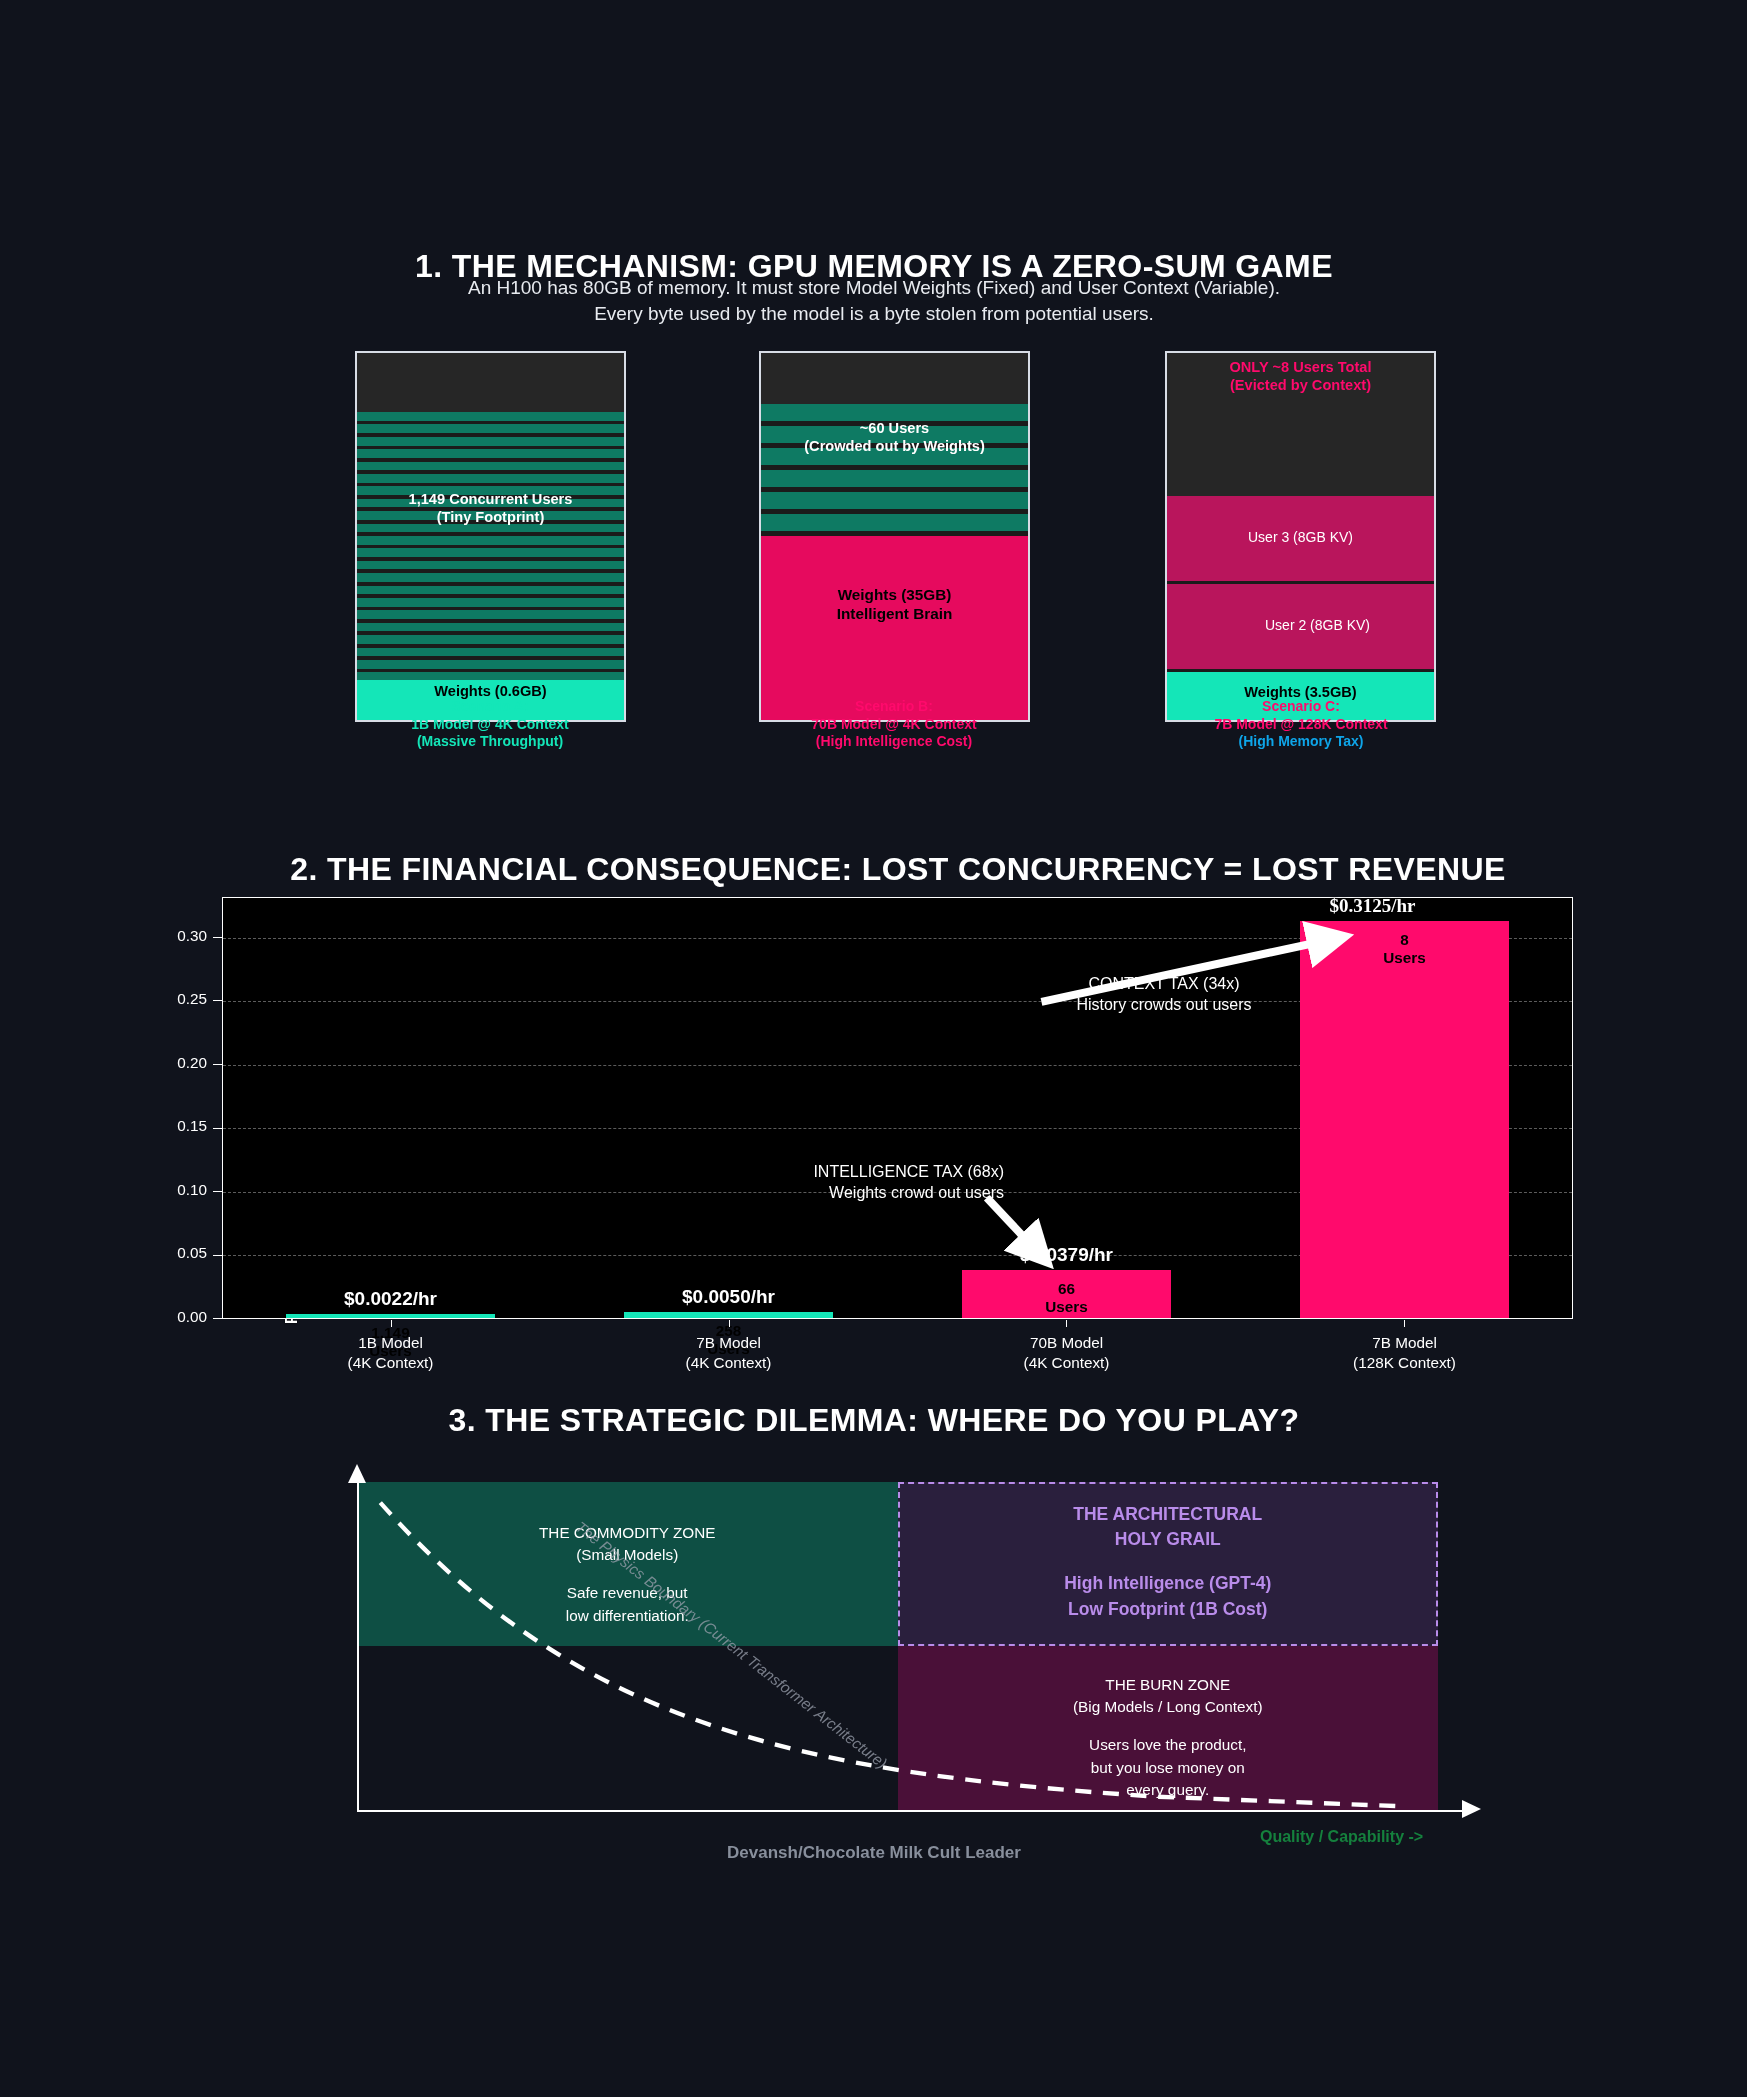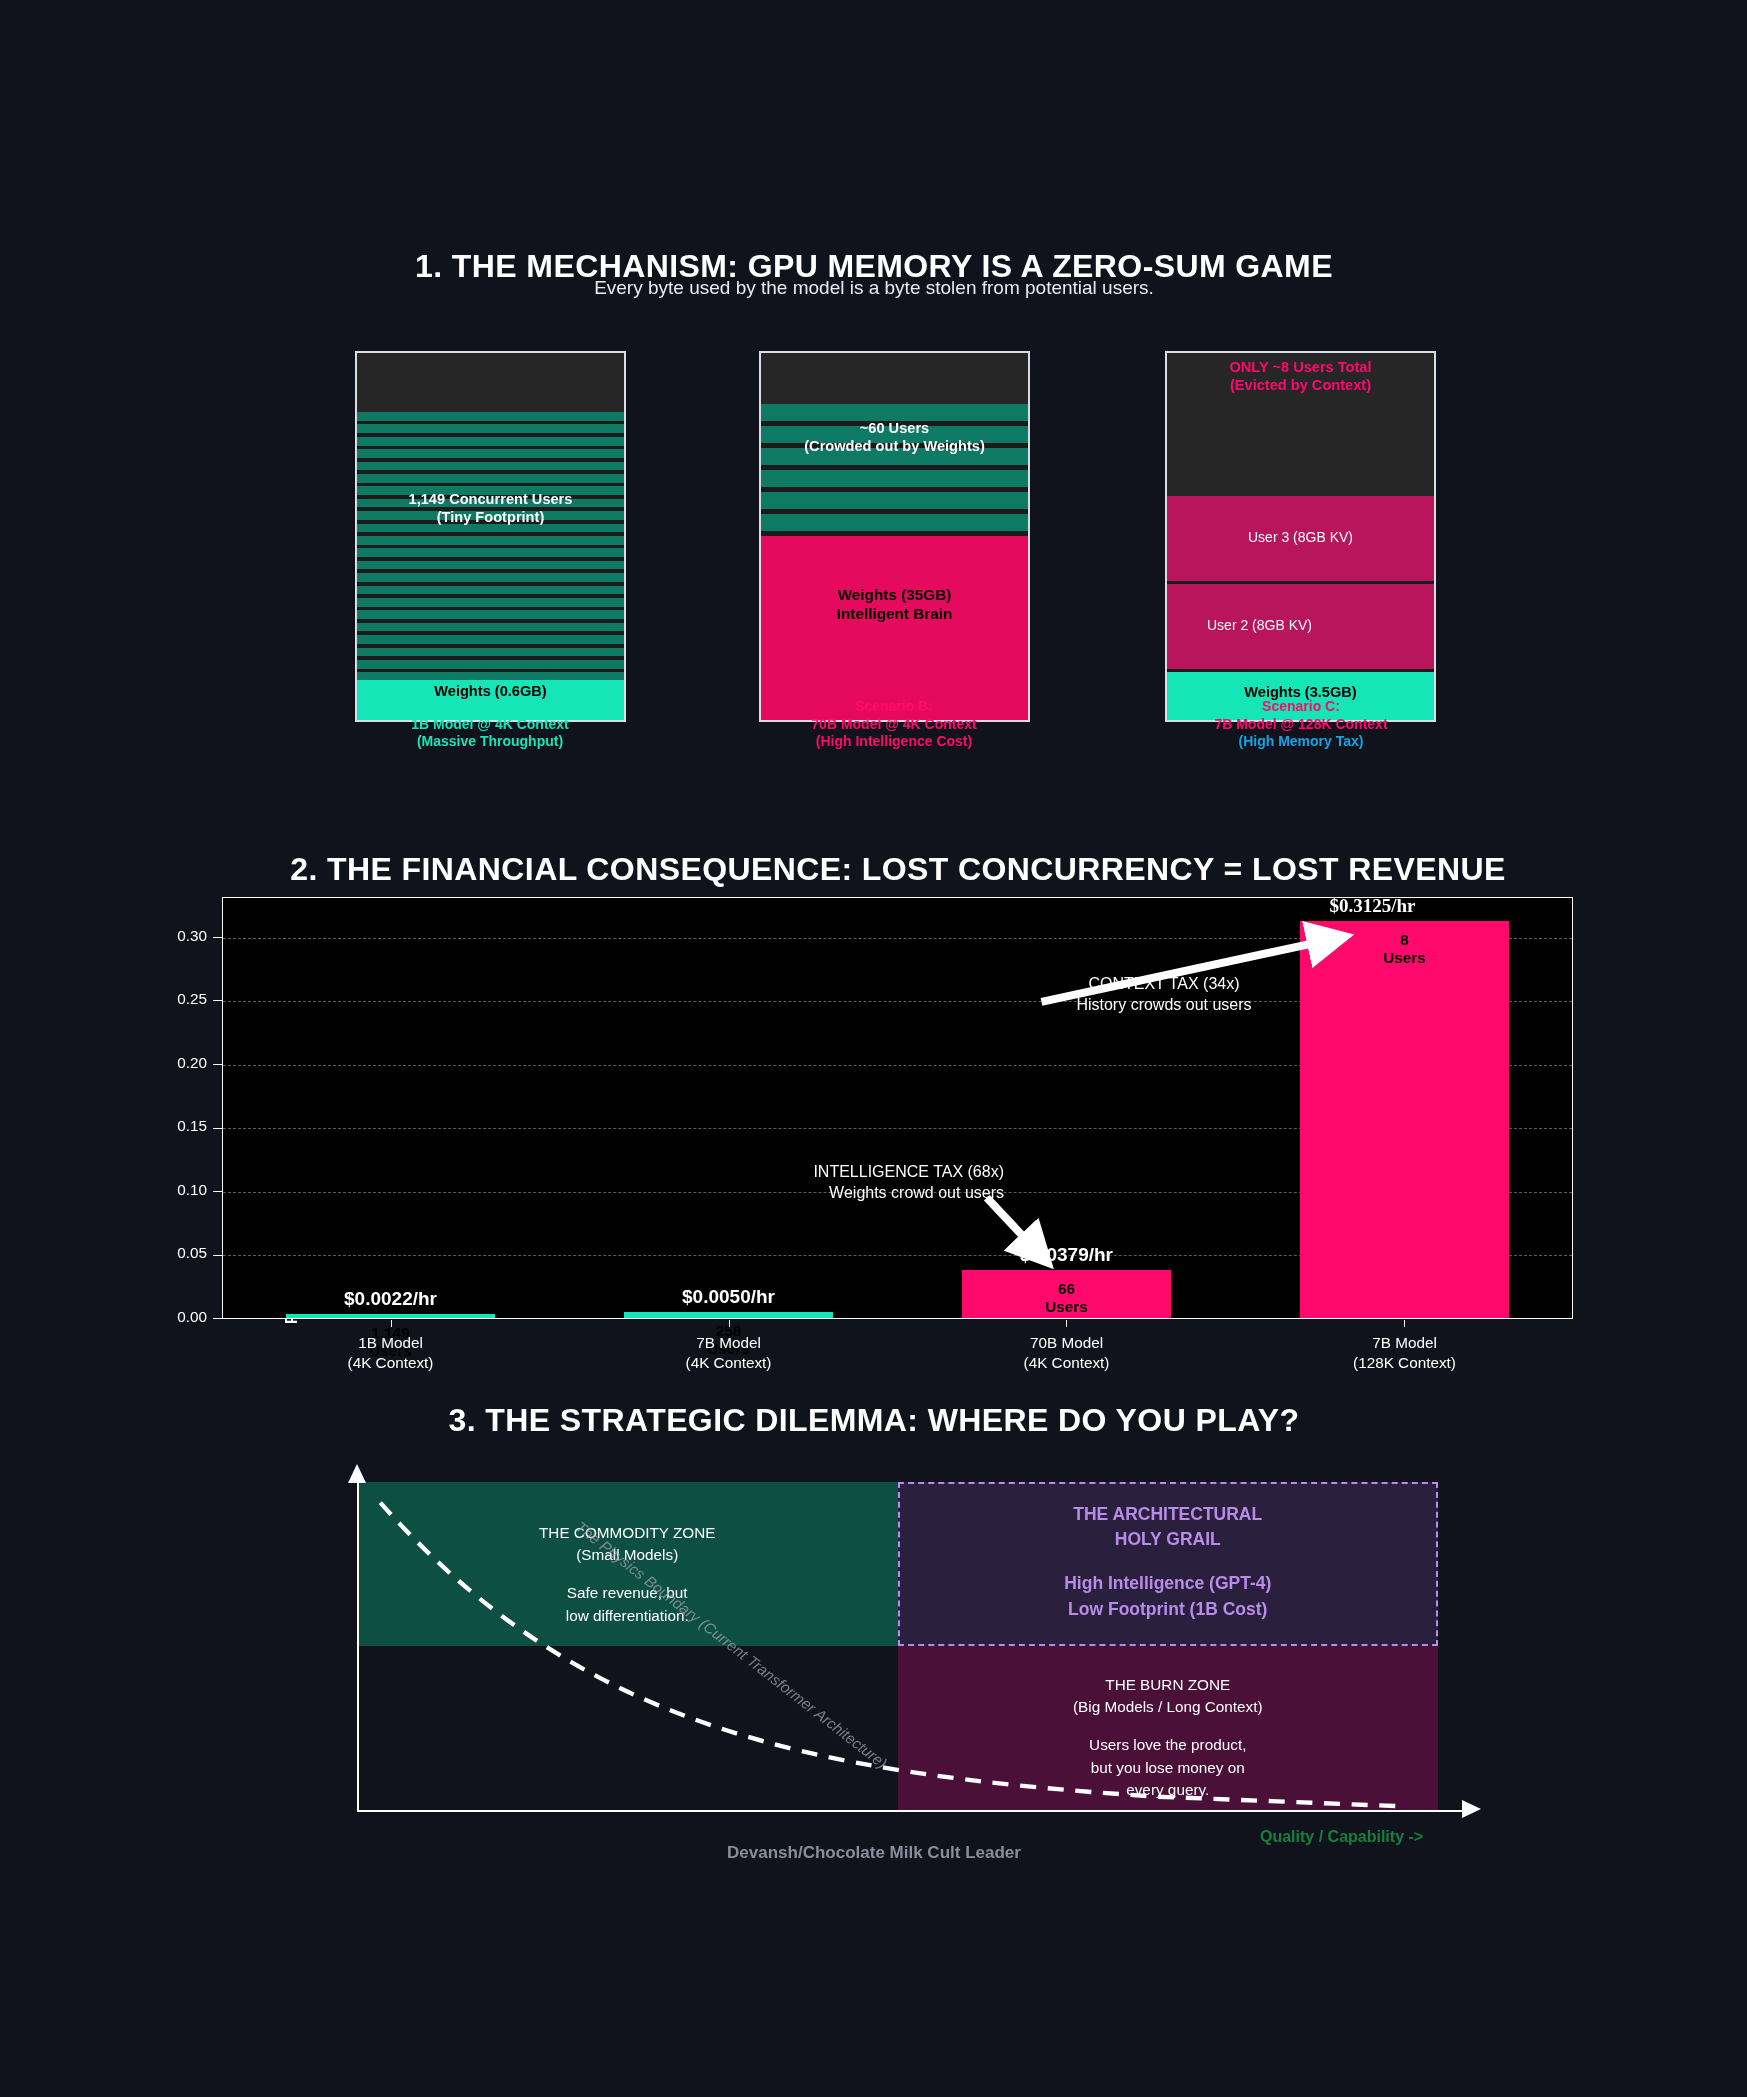--- a/index.html
+++ b/index.html
@@ -55,20 +55,21 @@
       font-size:15.3px;font-style:italic;color:#9aa0ad;opacity:.75;white-space:nowrap;}
   #xaxis-label{position:absolute;top:1828px;left:1260px;font-size:16px;font-weight:bold;color:#15803d;}
   #credit{position:absolute;top:1843px;left:0;width:1748px;text-align:center;font-size:17px;
           font-weight:bold;color:#888f9c;}
 </style>
 </head>
 <body>
 
 <div class="sec-title abs" id="s1-title">1. THE MECHANISM: GPU MEMORY IS A ZERO-SUM GAME</div>
 <div class="abs" id="s1-sub">
+  <div>An H100 has 80GB of memory. It must store Model Weights (Fixed) and User Context (Variable).</div>
   <div>Every byte used by the model is a byte stolen from potential users.</div>
 </div>
 
 <div class="panel" id="panel-a" style="left:355px;top:351px;">
   <div class="stack" id="panel-a-stack">
       <div class="seg" style="height:268px;background:repeating-linear-gradient(to bottom,#0e7a63 0px,#0e7a63 8.7px,#1b1b1b 8.7px,#1b1b1b 12.4px);"></div>
       <div class="seg" style="height:40px;background:#14e6b8;"></div>
     </div>
   <div class="in-panel-label" id="panel-a-users" style="top:137px;font-size:14.6px;color:#fff;">
     <div>1,149 Concurrent Users</div>
@@ -101,21 +102,21 @@
   <div style="color:#ff0a6c;">70B Model @ 4K Context</div>
   <div style="color:#ff0a6c;">(High Intelligence Cost)</div>
 </div>
 
 <div class="panel" id="panel-c" style="left:1165px;top:351px;">
   <div class="stack" id="panel-c-stack">
       <div class="seg" style="height:88px;background:#b9155c;border-bottom:3.6px solid #1b1b1b;position:relative;">
         <span style="position:absolute;left:0;right:0;top:50%;transform:translateY(-60%);text-align:center;font-size:14px;color:#fff;">User 3 (8GB KV)</span>
       </div>
       <div class="seg" style="height:88px;background:#b9155c;border-bottom:3.6px solid #1b1b1b;position:relative;">
-        <span style="position:absolute;left:0;right:6px;top:50%;transform:translateY(-60%);font-size:14px;color:#fff;padding-left:40px;">User 2 (8GB KV)</span>
+        <span style="position:absolute;left:0;right:6px;top:50%;transform:translateY(-60%);text-align:center;font-size:14px;color:#fff;padding-left:40px;">User 2 (8GB KV)</span>
       </div>
       <div class="seg" style="height:48px;background:#14e6b8;"></div>
     </div>
   <div class="in-panel-label" id="panel-c-header" style="top:5.1px;font-size:14.6px;color:#ff0a6c;">
     <div>ONLY ~8 Users Total</div>
     <div>(Evicted by Context)</div>
   </div>
   <div class="in-panel-label" id="panel-c-weights" style="bottom:19px;font-size:14.6px;color:#000;">Weights (3.5GB)</div>
 </div>
 <div class="panel-caption" id="cap-c" style="left:1148px;top:698px;">

